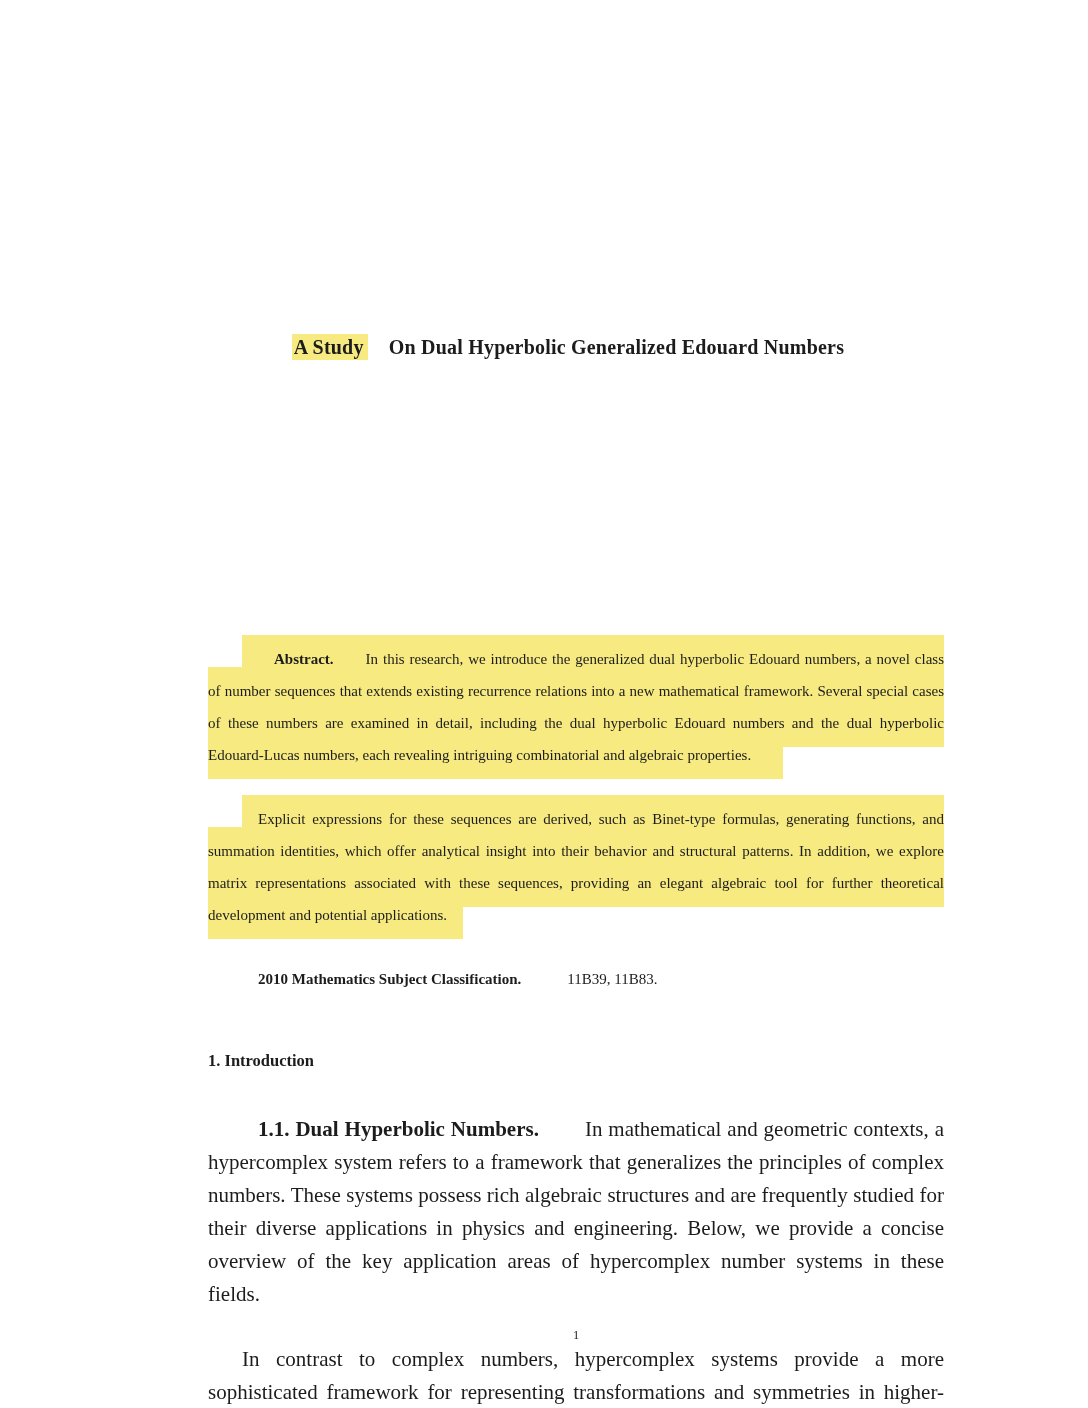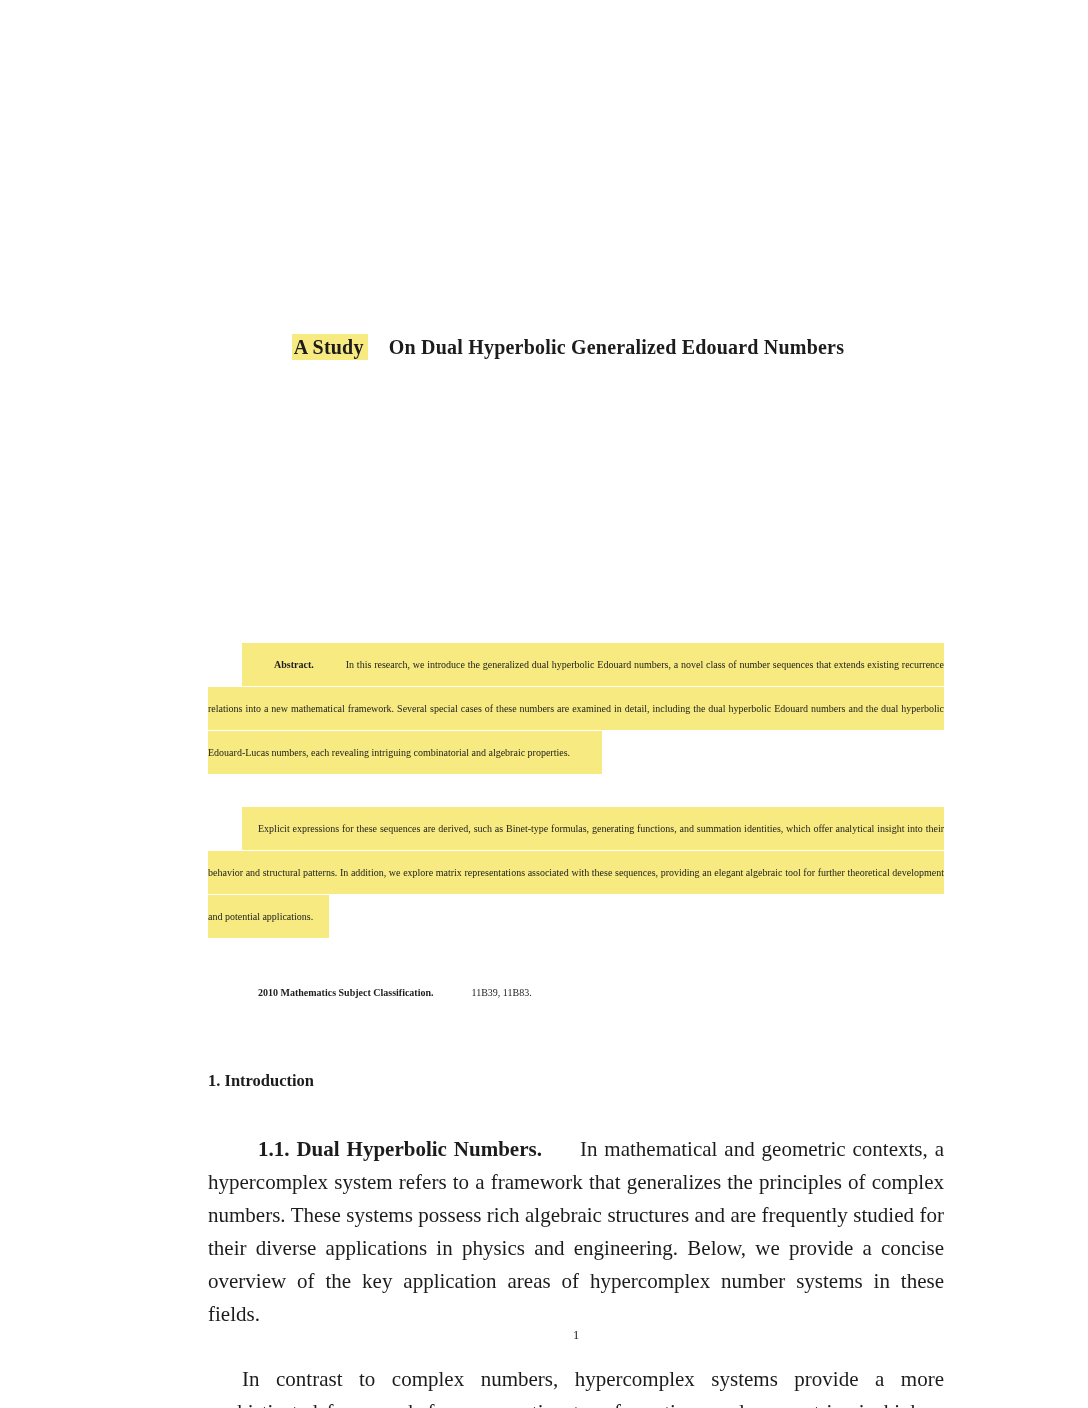--- a/index.html
+++ b/index.html
@@ -21,25 +21,25 @@
     font-weight: 700;
     letter-spacing: 0.2px;
   }
   .hl { background: var(--highlight, #f7ea80); }
   .title .hl { padding: 2px 4px 2px 2px; }
   .content {
     margin: 236px 128px 0 128px;
     text-align: justify;
   }
   .abstract, .meta {
-    font-size: 10px;
-    line-height: 44px;
+    font-size: 15px;
+    line-height: 32px;
   }
   p.indent { text-indent: 34px; }
-  .gap { margin-right: 6px; }
+  .gap { margin-right: 14px; }
   .section-heading {
     font-weight: 700;
     font-size: 16.5px;
     margin: 24px 0 10px 0;
   }
   .body-text {
     font-size: 21px;
     line-height: 33px;
   }
   b { font-weight: 700; }

